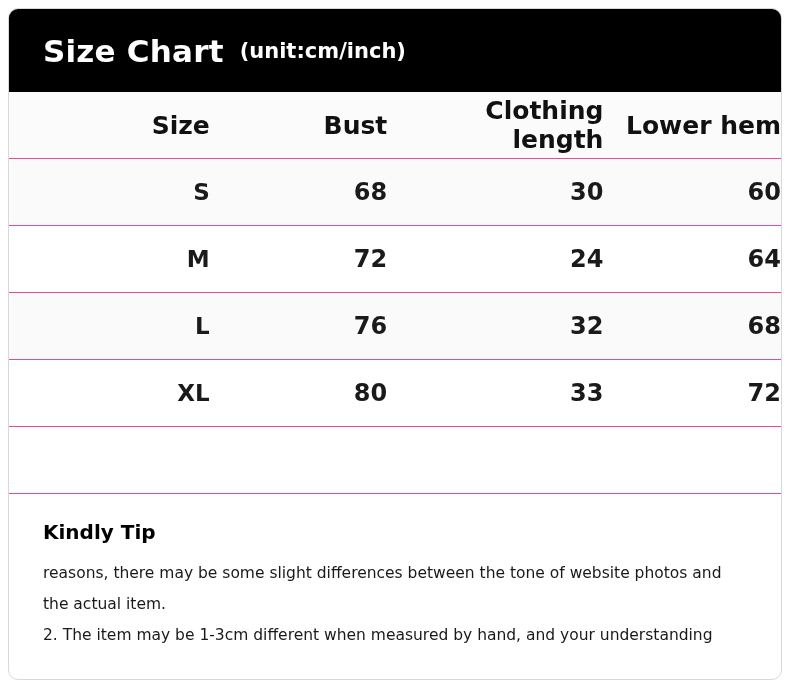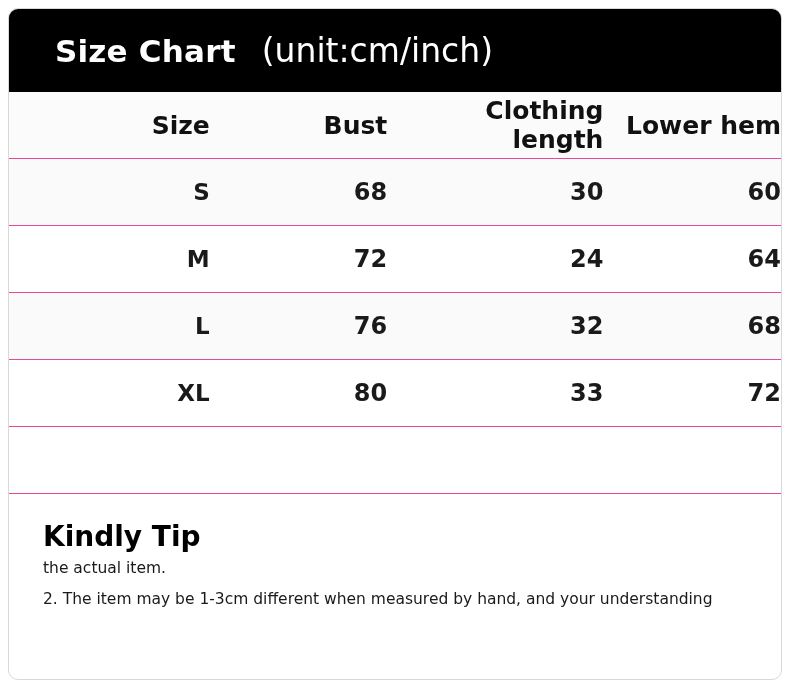--- a/index.html
+++ b/index.html
@@ -26,34 +26,34 @@
     overflow: hidden;
     background: #ffffff;
     box-sizing: border-box;
   }
   
   .header {
     background: #000000;
     height: 83px;
     display: flex;
     align-items: center;
-    padding-left: 46px;
+    padding-left: 34px;
     box-sizing: border-box;
   }
   .header-title {
     color: #ffffff;
     font-size: 31px;
     font-weight: bold;
     letter-spacing: 0.2px;
   }
   .header-unit {
     color: #ffffff;
-    font-size: 33px;
-    font-weight: normal;
-    margin-left: 26px;
+    font-size: 21px;
+    font-weight: bold;
+    margin-left: 16px;
   }
   
   table.size-table {
     width: 100%;
     border-collapse: collapse;
     table-layout: fixed;
   }
   table.size-table th,
   table.size-table td {
     text-align: right;
@@ -84,23 +84,24 @@
   .col-hem  { width: 23%; }
   tr.row-alt td { background: #fafafa; }
   tr.row-plain td { background: #ffffff; }
   thead tr th { background: #fbfbfb; }
   
   .tip {
     padding: 26px 34px 0 34px;
     box-sizing: border-box;
   }
   .tip-title {
-    font-size: 28px;
+    font-size: 20px;
     font-weight: bold;
     color: #000000;
+    margin-bottom: 14px;
   }
   .tip-line {
     font-size: 15.5px;
     color: #1a1a1a;
     line-height: 31px;
   }
   .spacer-row td { height: 18px; border-bottom: none; background: #ffffff; }
 </style>
 </head>
 <body>
@@ -148,19 +149,20 @@
           <td>72</td>
         </tr>
         <tr class="spacer-row">
           <td colspan="4"></td>
         </tr>
       </tbody>
     </table>
 
     <div class="tip">
       <div class="tip-title">Kindly Tip</div>
+      <div class="tip-line">reasons, there may be some slight differences between the tone of website photos and</div>
       <div class="tip-line">the actual item.</div>
       <div class="tip-line">2. The item may be 1-3cm different when measured by hand, and your understanding</div>
 
     </div>
 
   </div>
 </div>
 
 </body></html>

